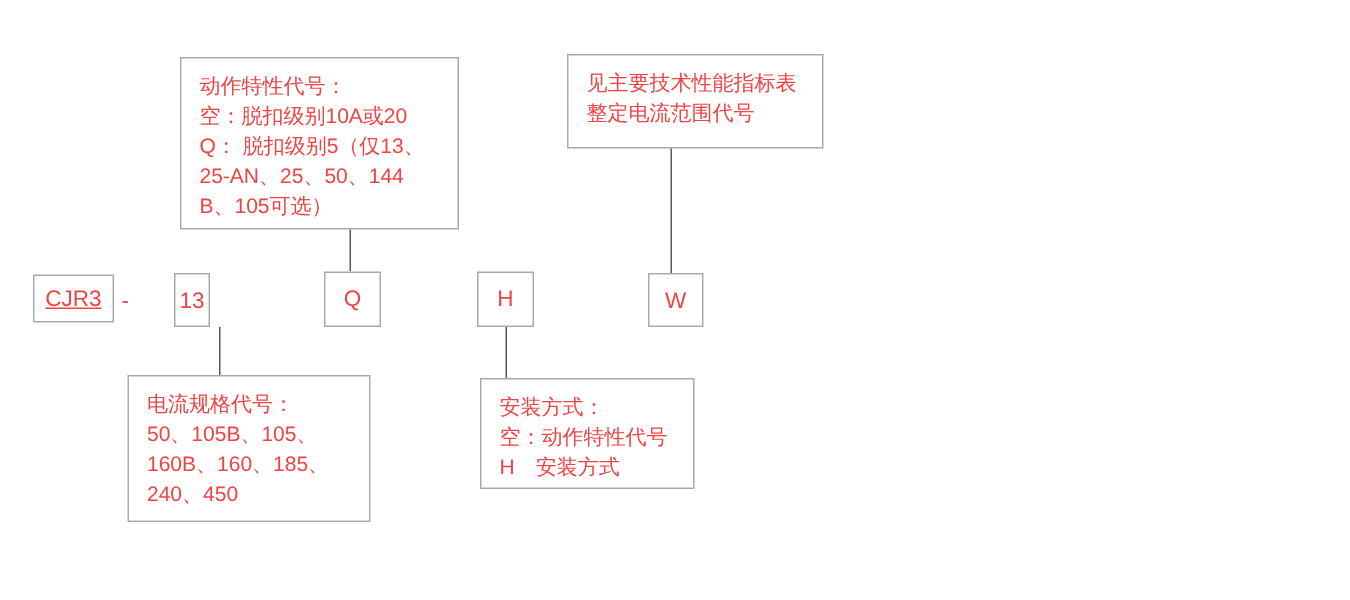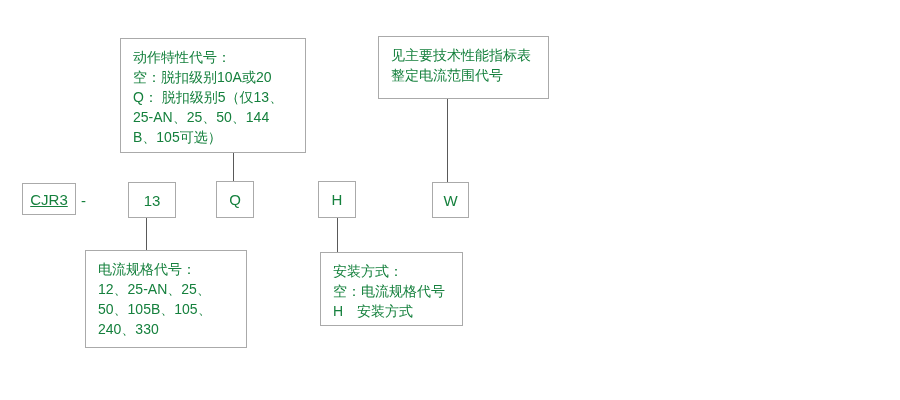--- a/index.html
+++ b/index.html
@@ -6,21 +6,21 @@
     margin: 0;
     padding: 0;
     background: #ffffff;
   }
   .stage {
     position: relative;
     width: 900px;
     height: 400px;
     background: #ffffff;
     font-family: "Liberation Sans", "DejaVu Sans", sans-serif;
-    color: #15803d;
+    color: #ef4444;
     overflow: hidden;
   }
   .note-box {
     position: absolute;
     box-sizing: border-box;
     border: 1px solid #aaaaaa;
     background: #ffffff;
     font-size: 14px;
     line-height: 20px;
     padding: 8px 6px 0 12px;
@@ -45,21 +45,21 @@
     width: 1px;
     background: #595959;
   }
   
   .note-action        { left: 120px; top: 38px;  width: 186px; height: 115px; }
   .note-current-range { left: 378px; top: 36px;  width: 171px; height: 63px;  }
   .note-current-spec  { left: 85px;  top: 250px; width: 162px; height: 98px; }
   .note-mounting      { left: 320px; top: 252px; width: 143px; height: 74px;  }
   
   .box-prefix { left: 22px;  top: 183px; width: 54px; height: 32px; text-decoration: underline; }
-  .box-spec   { left: 128px; top: 182px; width: 48px; height: 36px; }
+  .box-spec   { left: 116px; top: 182px; width: 24px; height: 36px; }
   .box-action { left: 216px; top: 181px; width: 38px; height: 37px; }
   .box-mount  { left: 318px; top: 181px; width: 38px; height: 37px; }
   .box-range  { left: 432px; top: 182px; width: 37px; height: 36px; }
   .sep-1      { left: 81px;  top: 192px; }
   
   .conn-action { left: 233px; top: 153px; height: 28px; }
   .conn-range  { left: 447px; top: 99px;  height: 83px; }
   .conn-spec   { left: 146px; top: 218px; height: 32px; }
   .conn-mount  { left: 337px; top: 218px; height: 34px; }
 </style>
@@ -98,24 +98,24 @@
   </div>
   <div class="code-box box-mount">
     <span>H</span>
   </div>
   <div class="code-box box-range">
     <span>W</span>
   </div>
 
   <div class="note-box note-current-spec">
     <div>电流规格代号：</div>
-    <div>12、25-AN、25、</div>
     <div>50、105B、105、</div>
-    <div>240、330</div>
+    <div>160B、160、185、</div>
+    <div>240、450</div>
   </div>
 
   <div class="note-box note-mounting">
     <div>安装方式：</div>
-    <div>空：电流规格代号</div>
+    <div>空：动作特性代号</div>
     <div>H　安装方式</div>
   </div>
 
 </div>
 
 </body></html>

